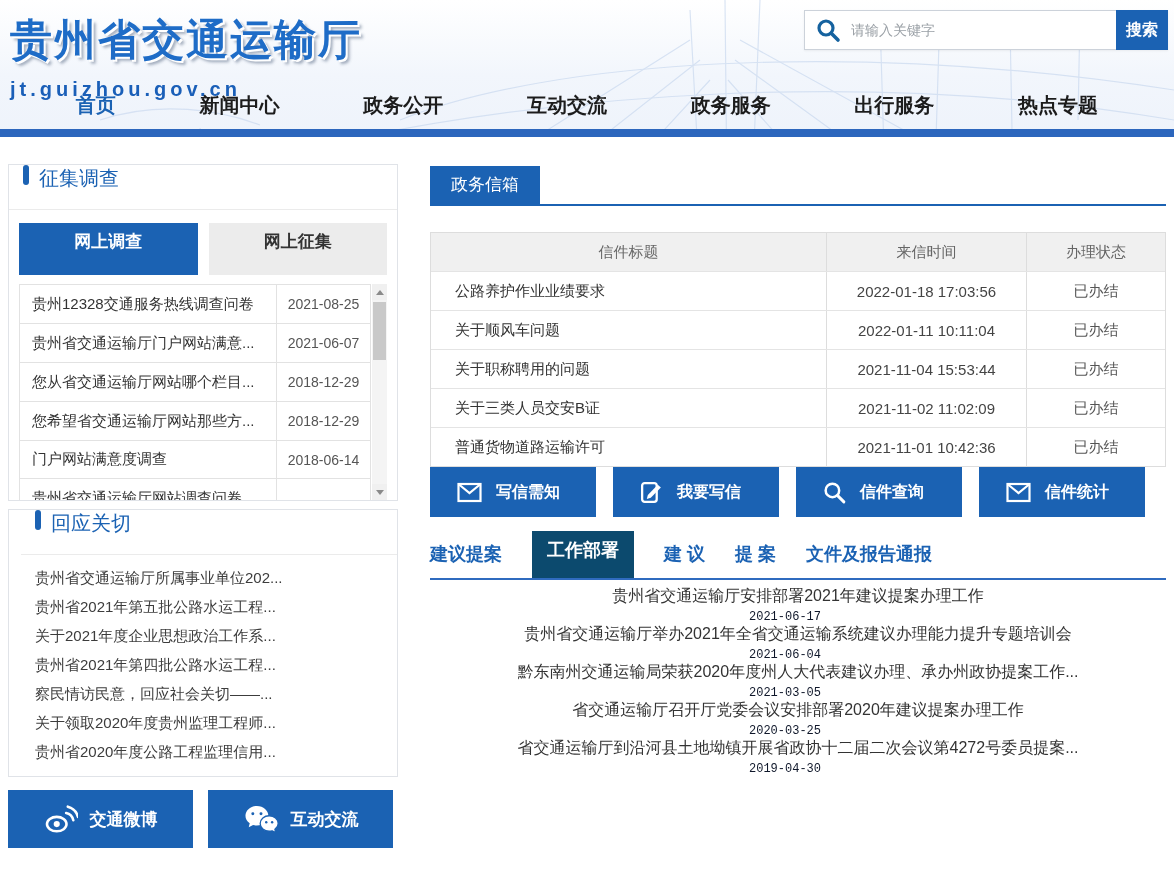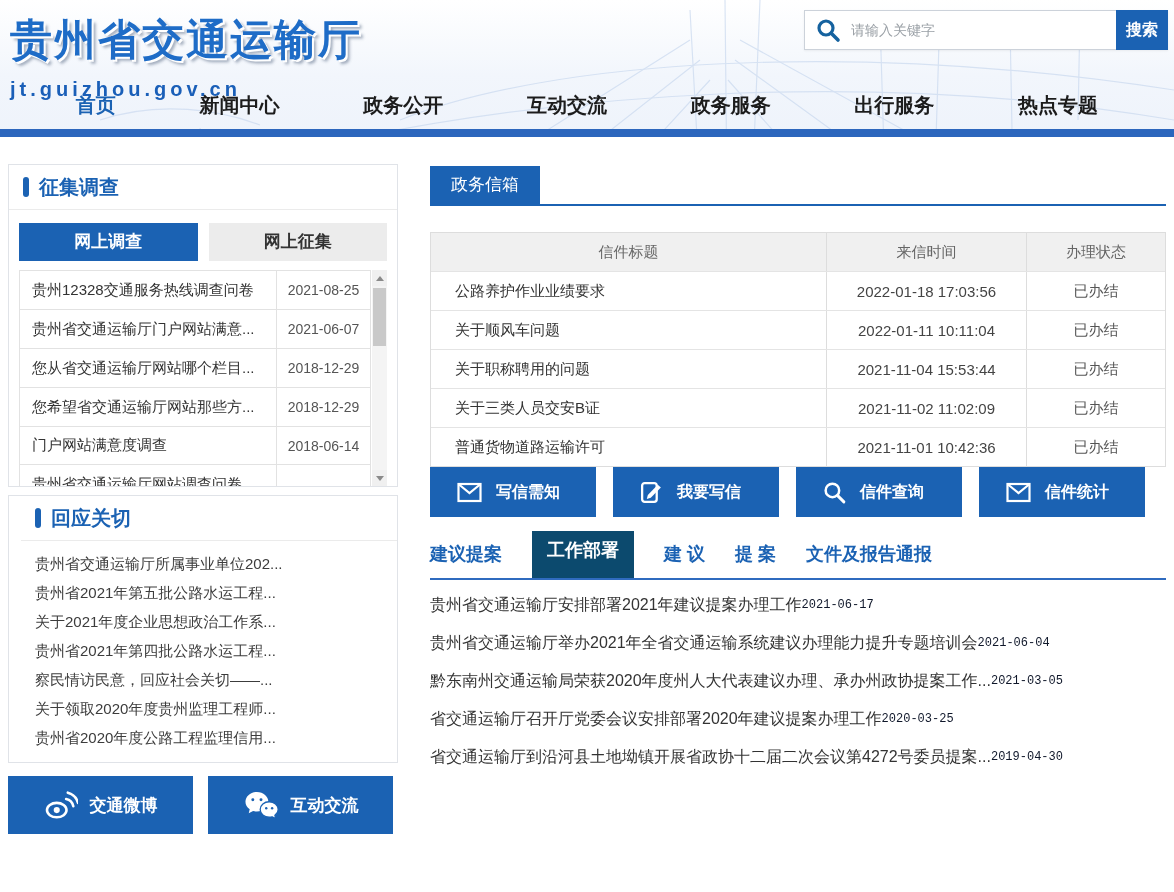--- a/index.html
+++ b/index.html
@@ -30,28 +30,28 @@
   .nav-item.active { color:#1b62b3; }
   .blue-strip { position:absolute; left:0; bottom:0; width:1174px; height:8px; background:#2c66bd; }
 
   
   .content { display:flex; padding:0 4px 0 8px; }
   .left-col { width:390px; flex:0 0 390px; }
   .right-col { flex:1; margin-left:32px; padding-right:4px; }
 
   
   .panel { border:1px solid #e0e3e8; background:#fff; }
-  .panel-title { display:flex; align-items:center; height:45px; padding:0 14px;
-    border-bottom:1px solid #ebebeb;font-weight:bold; }
+  .panel-title { display:flex; height:45px; padding:0 14px;
+    border-bottom:1px solid #ebebeb; }
   .marker { width:6px; height:20px; border-radius:3px; background:#1b62b3; margin-right:10px; }
   .panel-title span { font-size:20px; color:#1b62b3; }
   #survey-panel { margin-top:27px; }
 
   .survey-tabs { display:flex; gap:11px; margin:13px 10px 9px 10px; }
-  .survey-tab { flex:1; height:38px; line-height:38px; text-align:center; font-size:17px;
+  .survey-tab { flex:1; height:52px; line-height:38px; text-align:center; font-size:17px;
     font-weight:bold; background:#ececec; color:#333; cursor:pointer; }
   .survey-tab.active { background:#1b62b3; color:#fff; }
 
   .survey-table-wrap { position:relative; margin:0 10px 0 10px; height:216px; overflow:hidden;
     padding-right:16px; }
   .srow { display:flex; height:39px; border:1px solid #e2e2e2; border-bottom:none; }
   .srow:nth-child(5) { border-bottom:1px solid #e2e2e2; }
   .stitle { flex:1; padding:0 0 0 12px; font-size:15px; color:#333; display:flex; align-items:center;
     white-space:nowrap; overflow:hidden; cursor:pointer; }
   .sdate { width:94px; border-left:1px solid #e2e2e2; display:flex; align-items:center;
@@ -99,21 +99,21 @@
   .mail-btn span { font-size:16px; font-weight:bold; }
 
   .proposal-tabs { display:flex; align-items:center; gap:30px; margin-top:21px;
     border-bottom:2px solid #2f6bbf; padding-bottom:9px; }
   .ptab { font-size:18px; font-weight:bold; color:#1b62b3; cursor:pointer; white-space:pre; }
   .ptab.active { background:#0c4a6e; color:#fff; padding:7px 15px; margin-bottom:-9px;
     padding-bottom:16px; }
   .proposal-tabs .ptab.active { align-self:flex-start; margin-top:-7px; }
 
   .proposal-list { margin-top:6px; }
-  .prow { display:flex; align-items:center; height:38px; }
+  .prow { display:flex; align-items:center; justify-content:space-between; height:38px;flex-direction:column; }
   .ptitle { font-size:16px; color:#333; white-space:nowrap; overflow:hidden; cursor:pointer; }
   .pdate { font-size:12px; color:#0f172a; padding-right:26px; flex:0 0 auto;font-family:Liberation Mono, monospace; }
 </style>
 </head>
 <body>
 
 <div class="header">
   <svg class="sketch" viewBox="0 0 1174 193" fill="none">
     <g stroke="#c7d7ee" stroke-width="1.2" opacity="0.65">
       <path d="M690 10 L700 193 M760 0 L752 193 M725 0 L727 193"></path>

